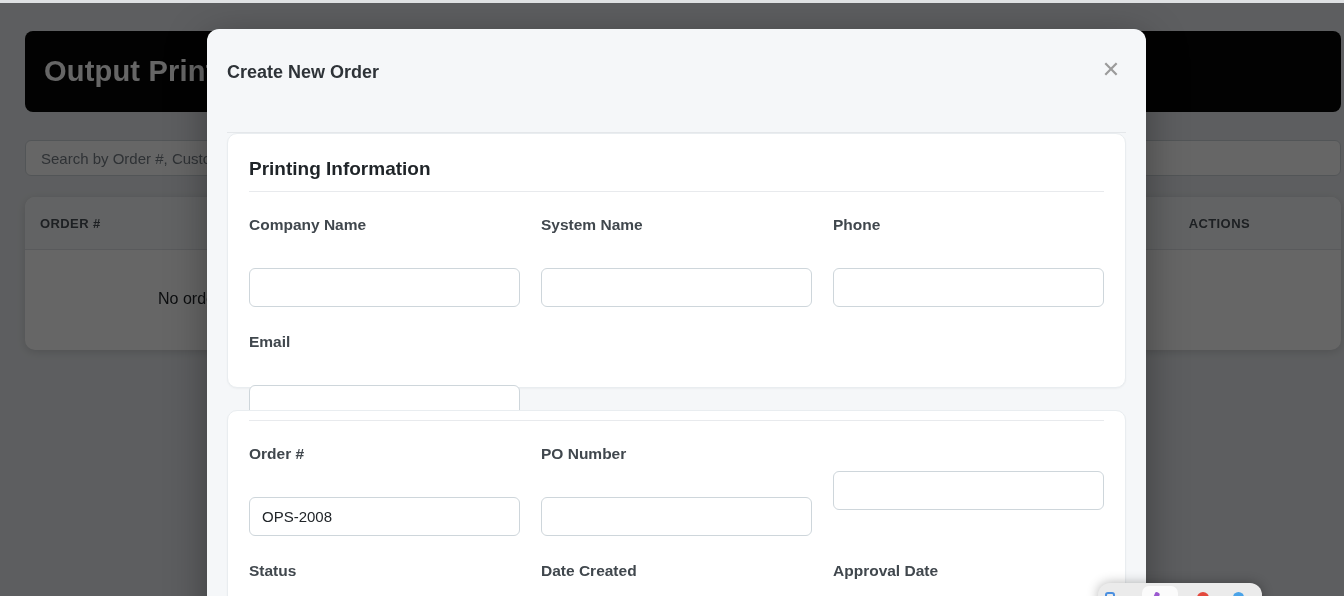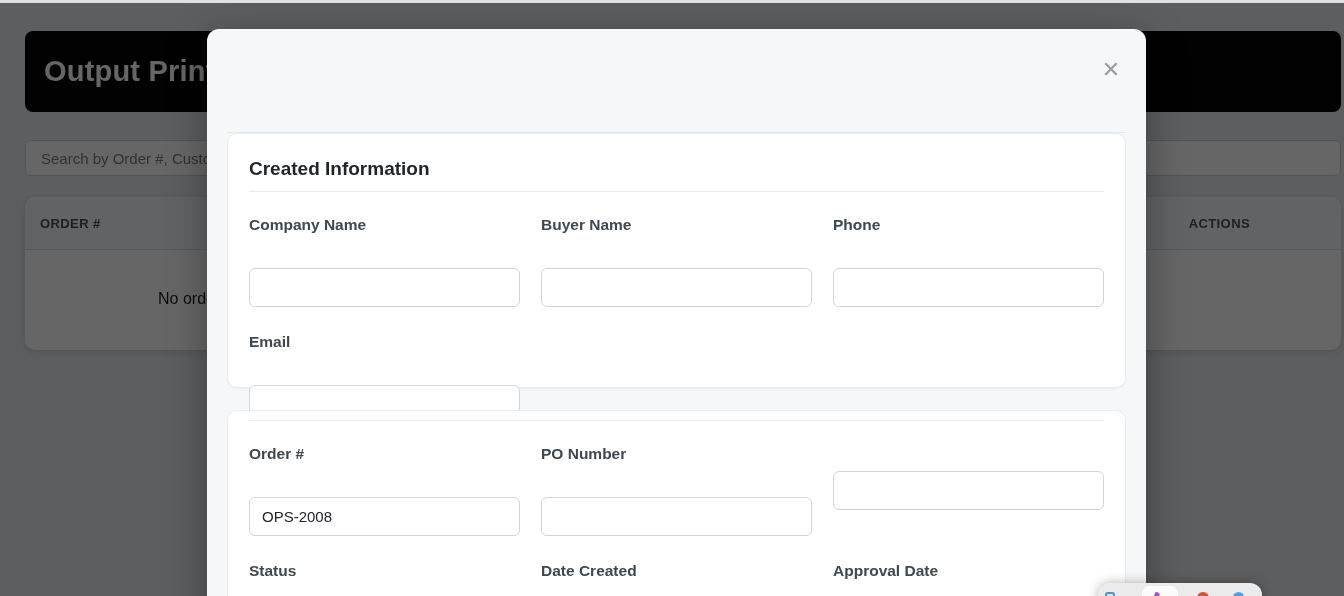--- a/index.html
+++ b/index.html
@@ -89,33 +89,34 @@
         <span class="empty-msg">No orders found.</span>
       </div>
     </div>
   </div>
 
   <div class="backdrop"></div>
 
   <div class="topline"></div>
 
   <div class="modal">
+    <div class="modal-title">Create New Order</div>
     <button class="modal-close">✕</button>
     <div class="mdivider"></div>
 
     <section class="card card-1">
-      <h3>Created Information</h3>
+      <h3>Printing Information</h3>
       <div class="cdivider"></div>
       <div class="grid">
         <div class="field">
           <label>Company Name</label>
           <input type="text" value="" style="">
         </div>
         <div class="field">
-          <label>Buyer Name</label>
+          <label>System Name</label>
           <input type="text" value="" style="">
         </div>
         <div class="field">
           <label>Phone</label>
           <input type="text" value="" style="">
         </div>
         <div class="field">
           <label>Email</label>
           <input type="text" value="" style="">
         </div>

